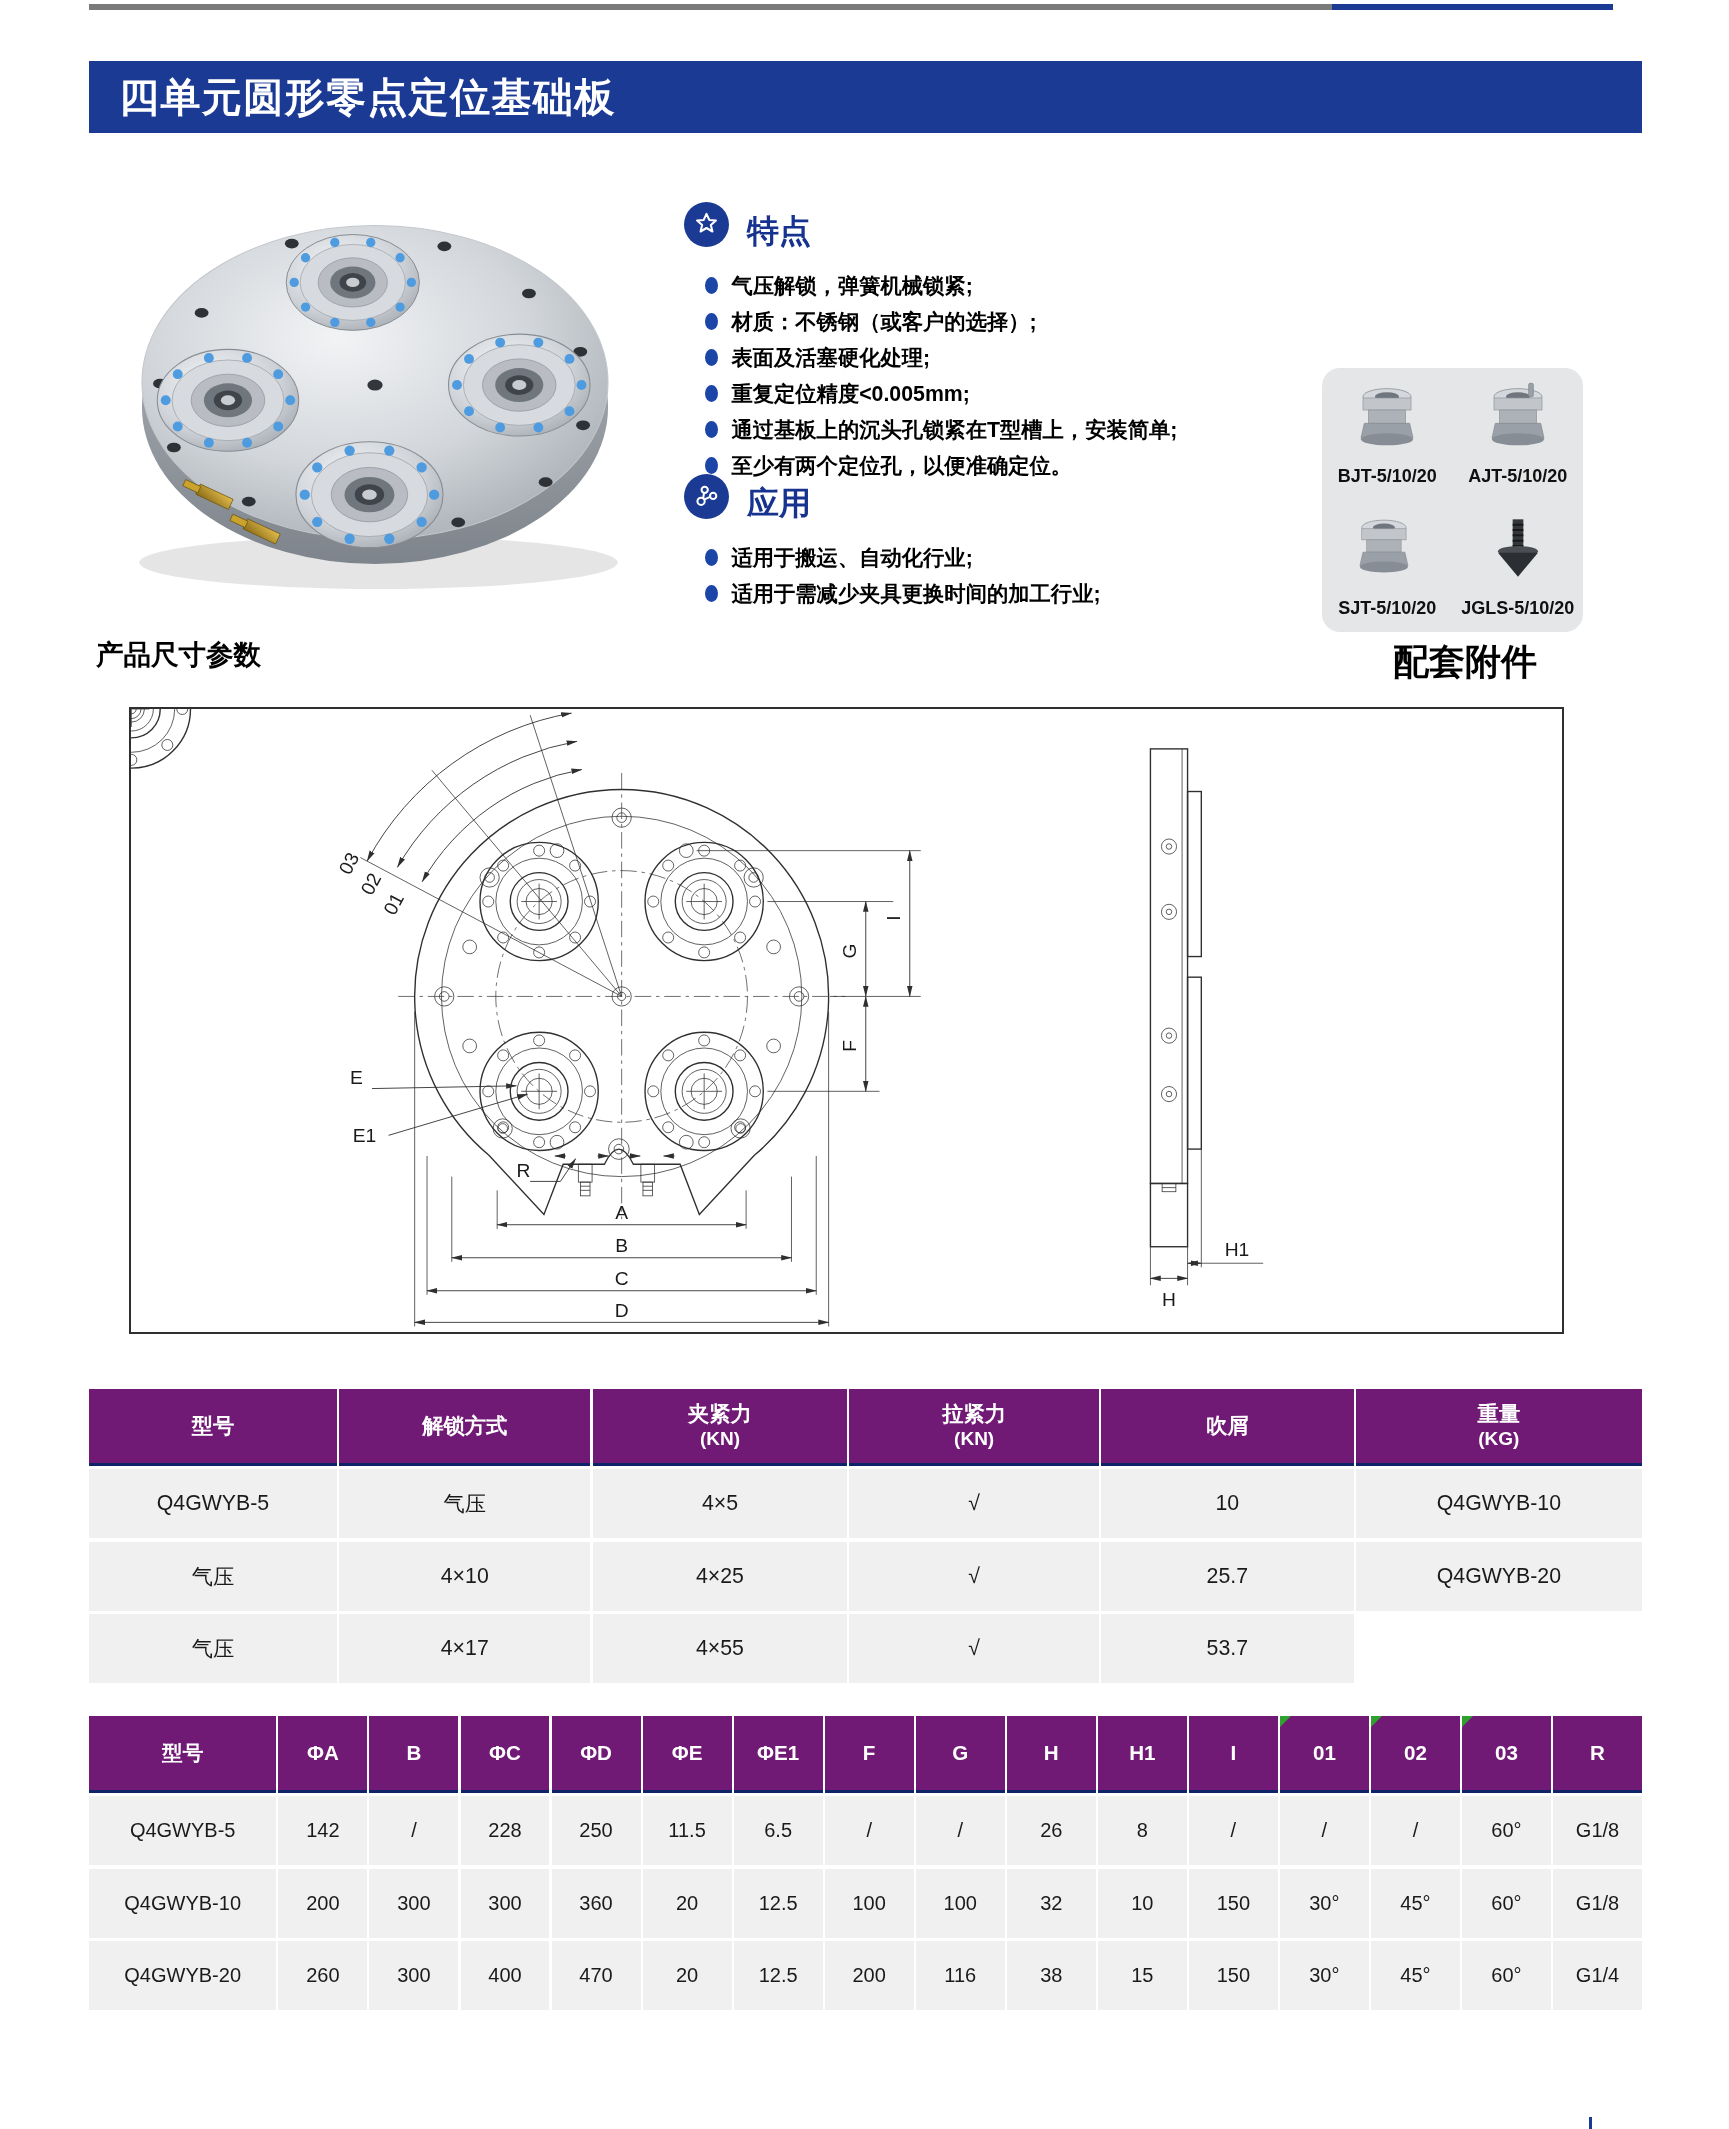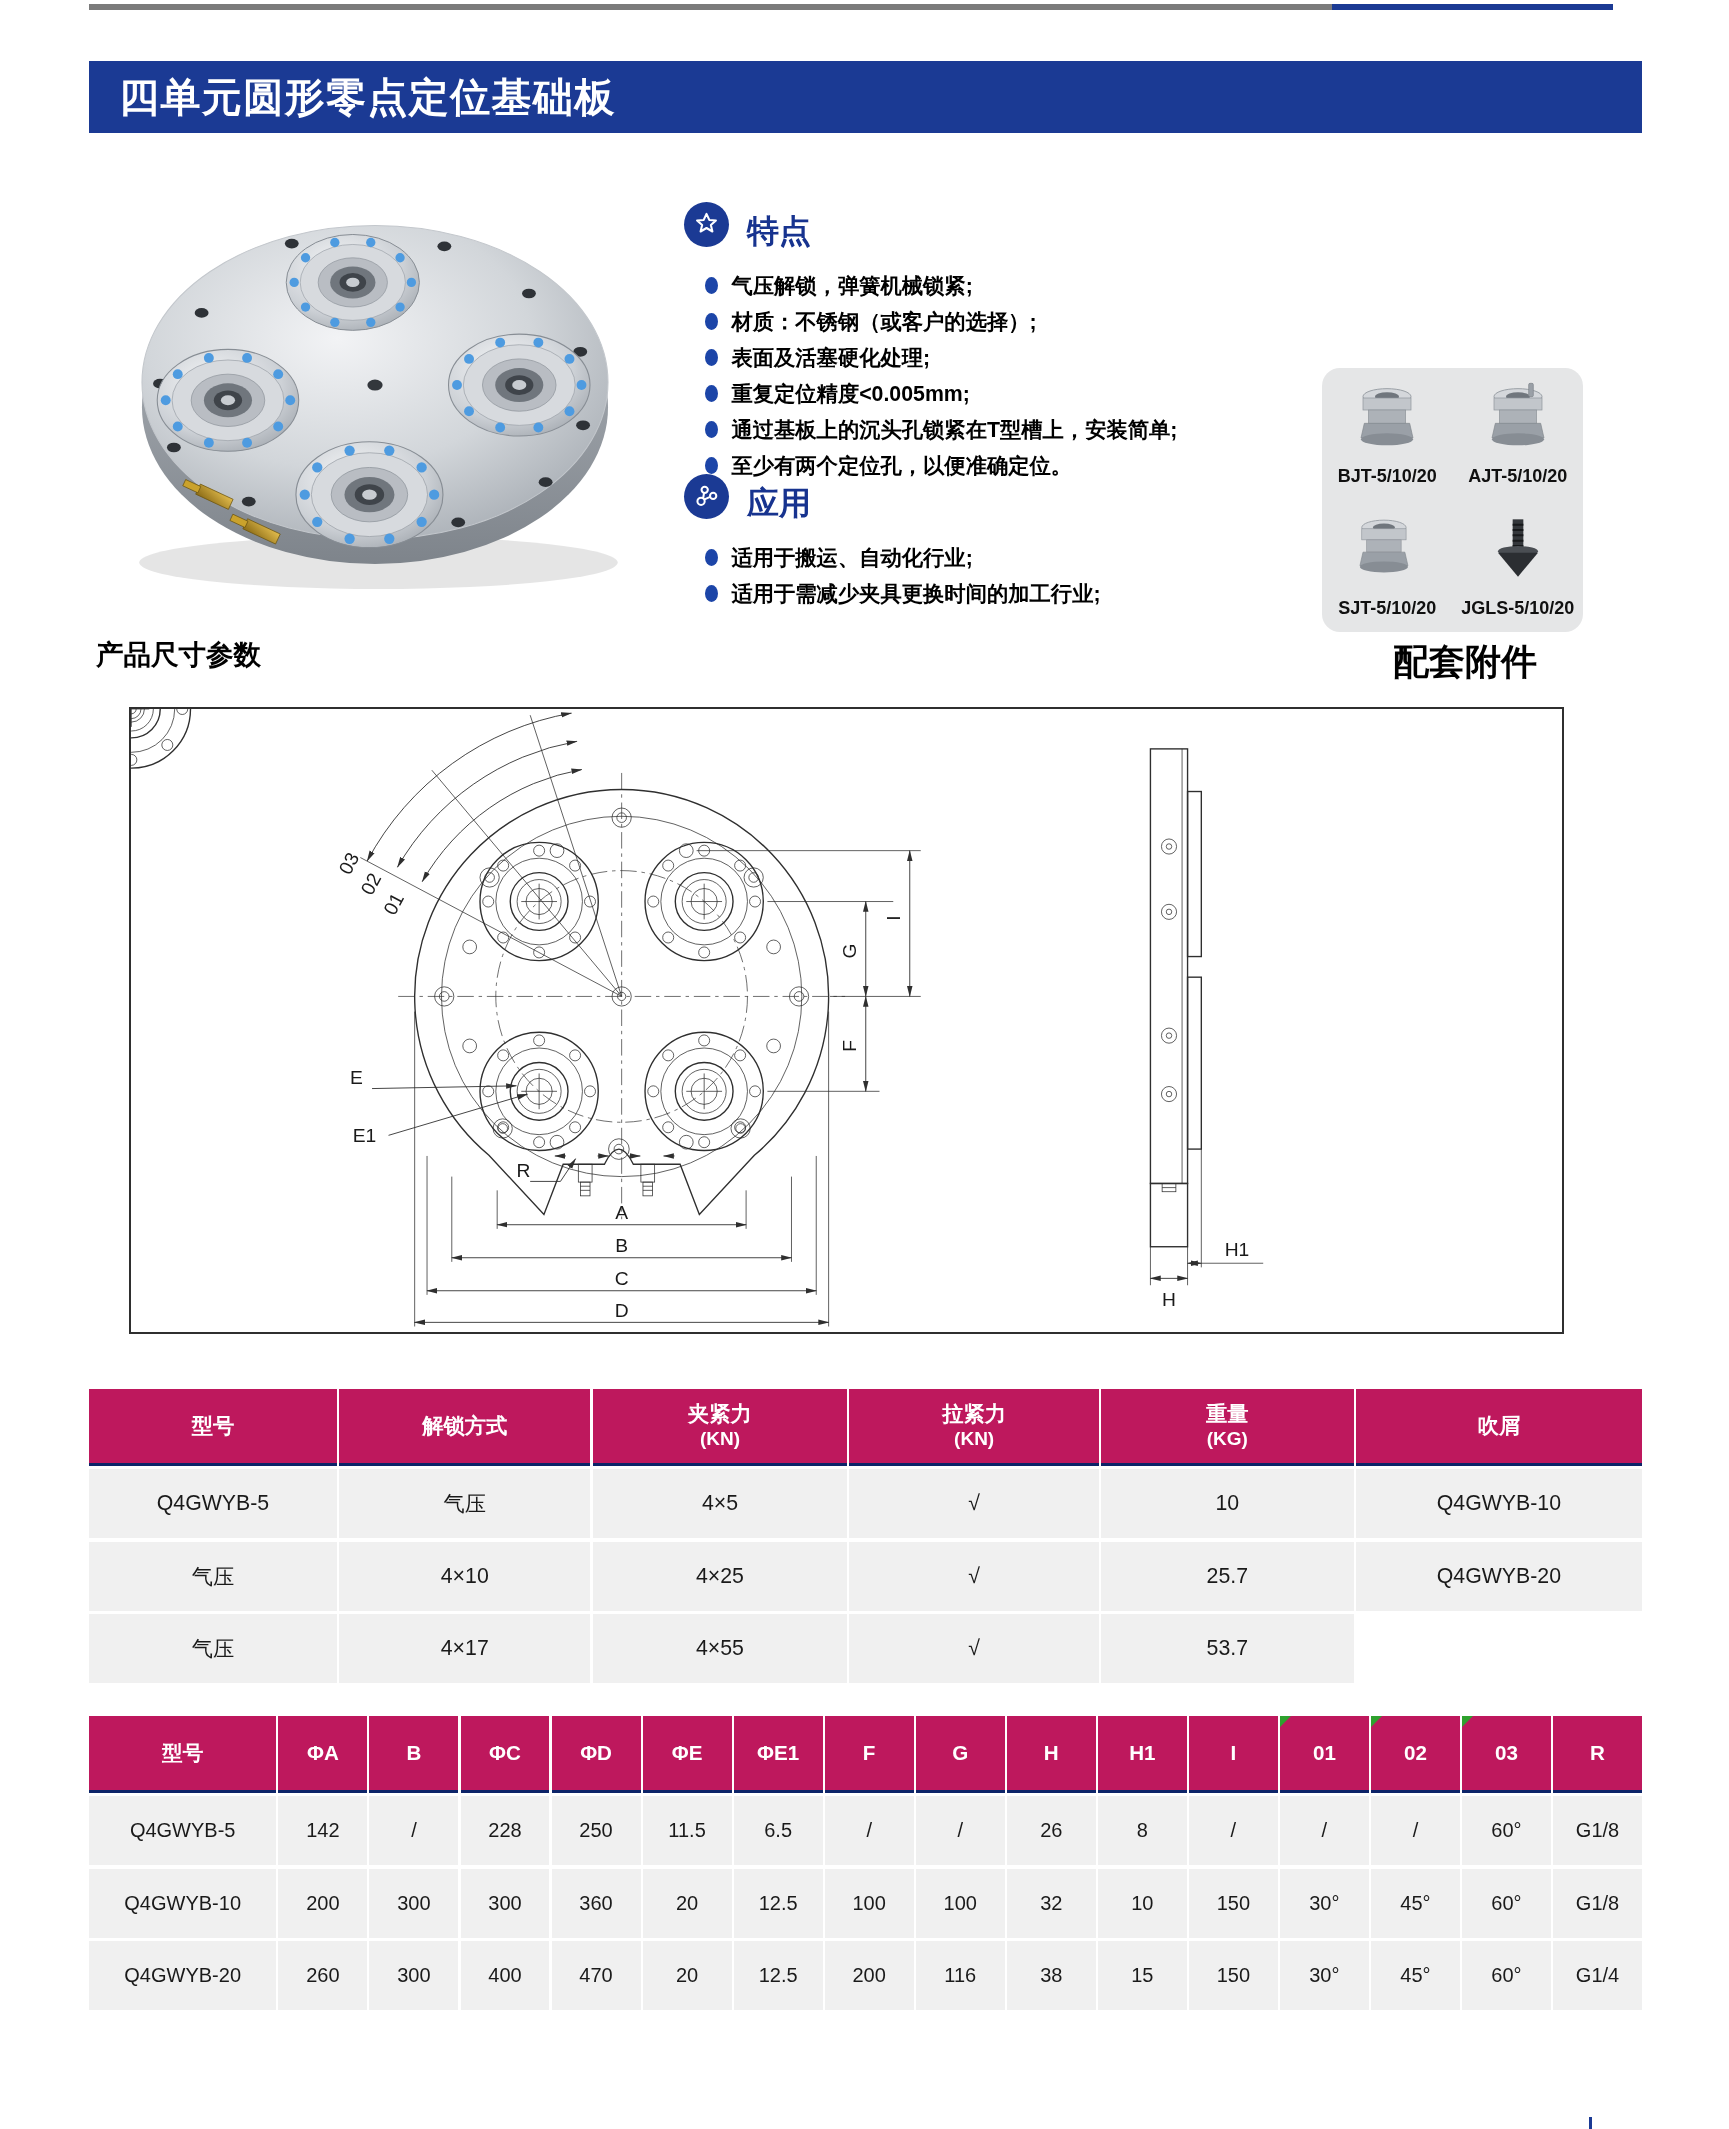--- a/index.html
+++ b/index.html
@@ -40,21 +40,21 @@
   .drawing-box svg { width:100%; height:100%; display:block; }
   .ln   { fill:none; stroke:#2f2f2f; stroke-width:2; }
   .thin { fill:none; stroke:#2f2f2f; stroke-width:1.1; }
   .cl   { fill:none; stroke:#2f2f2f; stroke-width:1; stroke-dasharray:24 7 5 7; }
   .dim  { fill:none; stroke:#2f2f2f; stroke-width:1.3; }
   .dtext{ font-size:28px; fill:#1a1a1a; font-family:"Liberation Sans","DejaVu Sans",sans-serif; }
   
   .gtable { position:absolute; left:89px; width:1553px; display:grid; column-gap:2.1px; row-gap:3.4px; }
   .t1 { top:1389px; grid-template-columns:363fr 368fr 373fr 365fr 370fr 419fr; grid-template-rows:77px 69px 69px 69px; }
   .t2 { top:1716px; grid-template-columns:278fr repeat(15,132fr); grid-template-rows:77px 69px 69px 69px; }
-  .gtable .h { background:#be185d; color:#fff; display:flex; flex-direction:column; align-items:center; justify-content:center;
+  .gtable .h { background:#701a75; color:#fff; display:flex; flex-direction:column; align-items:center; justify-content:center;
                font-weight:700; font-size:21.3px; border-bottom:3.4px solid #0d2468; position:relative; line-height:1.25; }
   .t2 .h { font-size:20.6px; }
   .gtable .h .unit { font-size:19px; }
   .gtable .h.corner::before { content:""; position:absolute; left:0; top:0; border-top:11.7px solid #2ea12e; border-right:11.7px solid transparent; }
   .gtable .c { background:#f0f0f0; display:flex; align-items:center; justify-content:center; font-size:21.3px; color:#1a1a1a; }
   .t2 .c { font-size:20px; }
   .footer-mark { position:absolute; left:1589px; top:2117px; width:3.4px; height:12.4px; background:#1b3a94; }
 </style>
 </head>
 <body>
@@ -397,25 +397,25 @@
     </div>
   <div class="h">
       <span>夹紧力</span>
       <span class="unit">(KN)</span>
     </div>
   <div class="h">
       <span>拉紧力</span>
       <span class="unit">(KN)</span>
     </div>
   <div class="h">
+      <span>吹屑</span>
+    </div>
+  <div class="h">
       <span>重量</span>
       <span class="unit">(KG)</span>
-    </div>
-  <div class="h">
-      <span>吹屑</span>
     </div>
 
   <div class="c">Q4GWYB-5</div>
   <div class="c">气压</div>
   <div class="c">4×5</div>
   <div class="c">√</div>
   <div class="c">10</div>
 
   <div class="c">Q4GWYB-10</div>
   <div class="c">气压</div>

